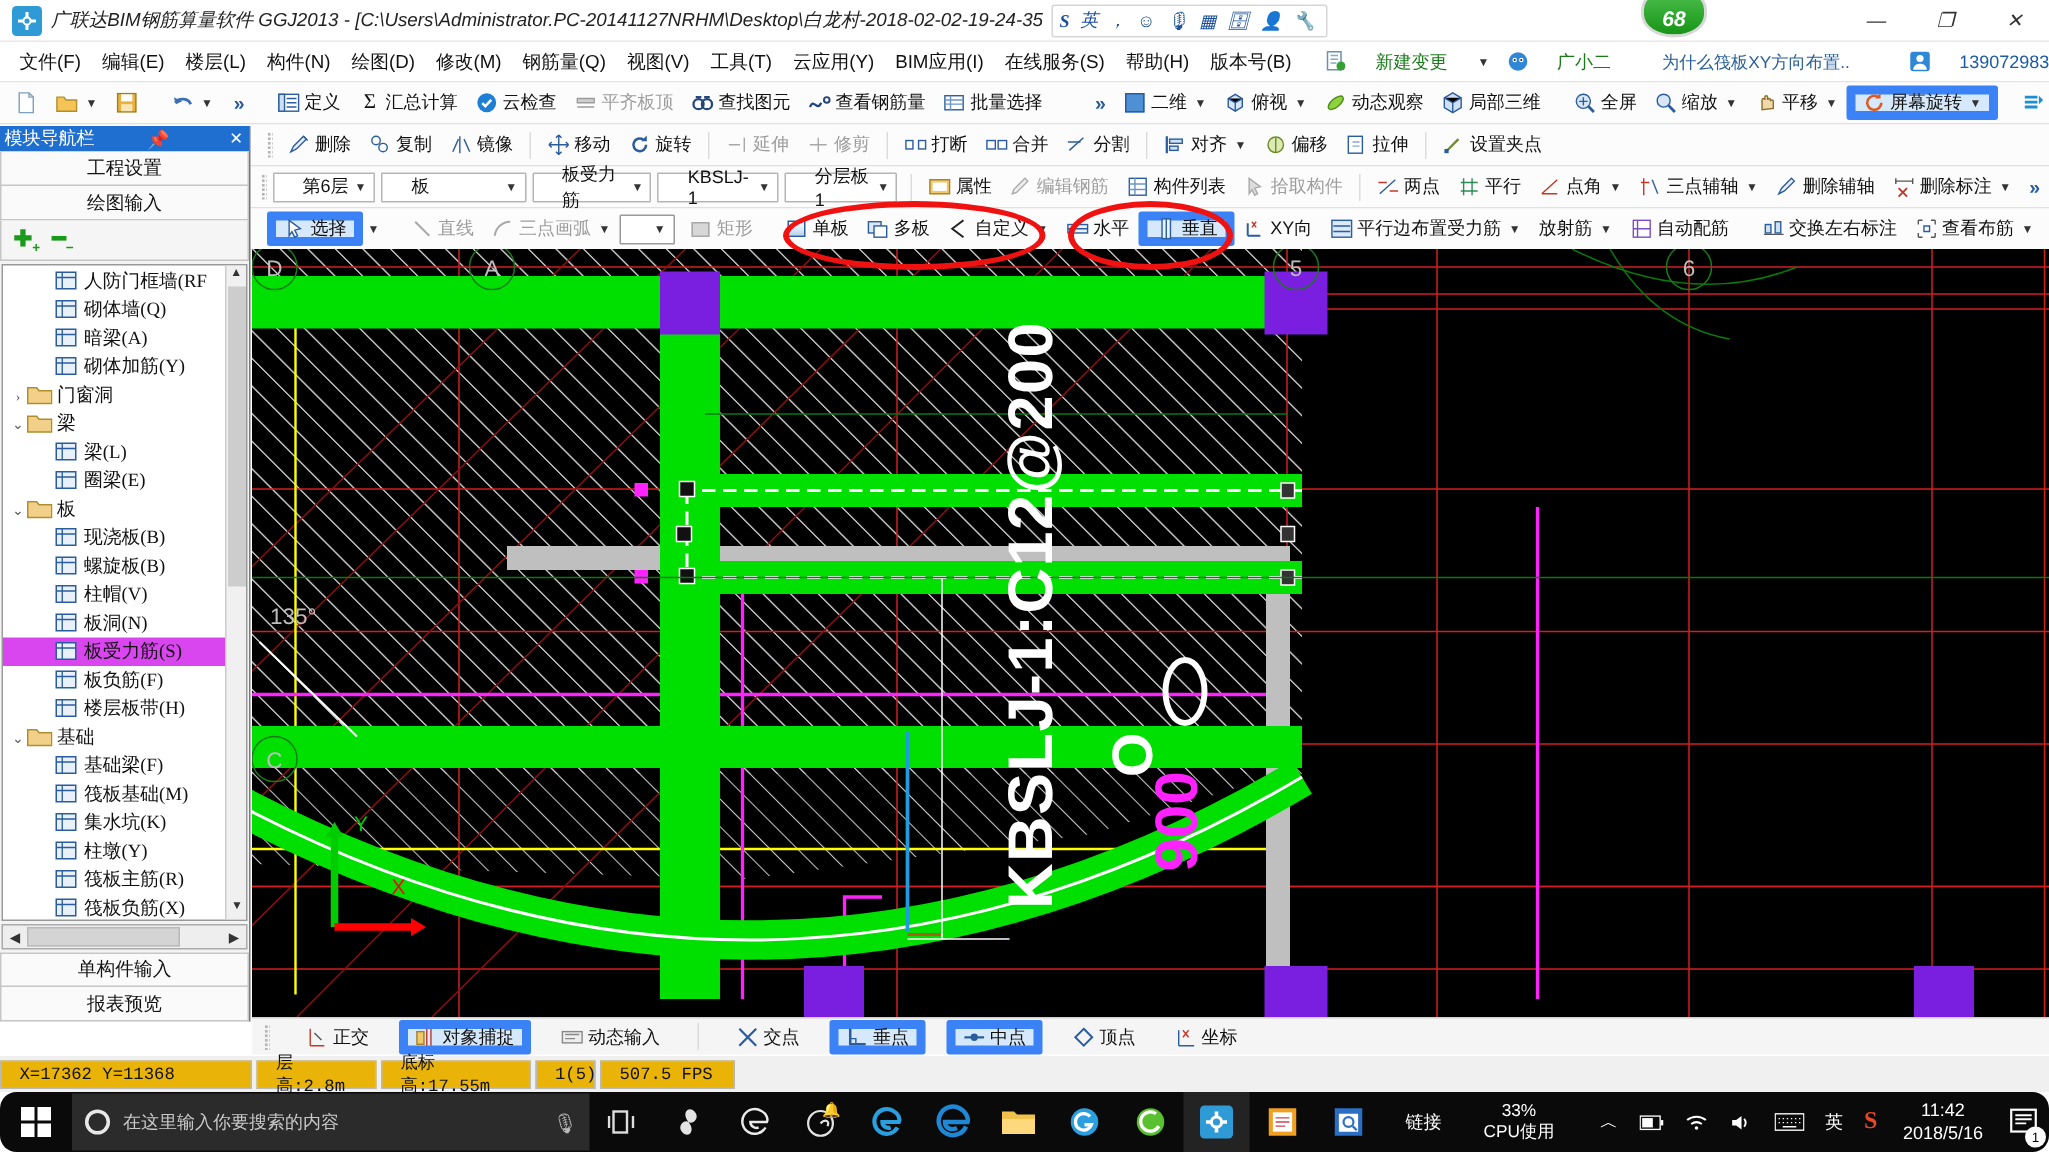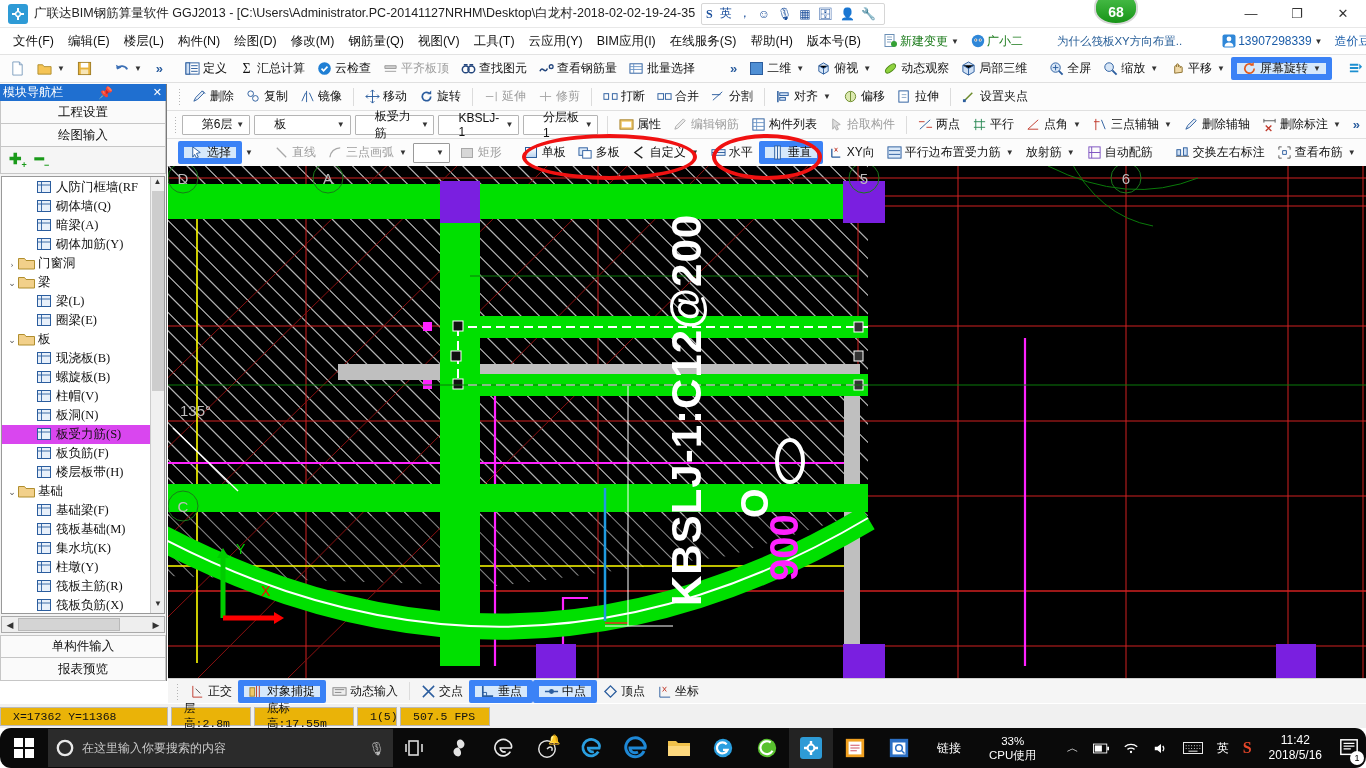--- a/index.html
+++ b/index.html
@@ -4,21 +4,21 @@
 <style>
   * { box-sizing: border-box; margin:0; padding:0; }
   body {
     width:1366px; height:768px; overflow:hidden;
     font-family:"Liberation Sans", sans-serif;
     font-size:12px; background:#fff; position:relative;
   }
   
   .titlebar {
     height:28px; background:#fff; display:flex; align-items:center;
-    border-bottom:1px solid #e8e8e8; position:relative;
+    border-bottom:1px solid #e8e8e8; position:relative;font-style:italic;
   }
   .app-icon {
     width:20px; height:20px; margin:0 6px 0 8px; border-radius:3px;
     background:#2e9bd6; color:#fff; font-size:13px; font-weight:bold;
     display:flex; align-items:center; justify-content:center; flex:none;
   }
   .title-text { font-size:12.5px; color:#222; white-space:nowrap; }
   .ime-bar {
     display:flex; align-items:center; gap:7px; margin-left:6px;
     border:1px solid #d6d6d6; border-radius:2px; padding:1px 7px 1px 4px;
@@ -44,21 +44,21 @@
     padding-bottom:3px;
   }
   
   .menubar {
     height:27px; background:#fff; display:flex; align-items:center;
     padding-left:6px; border-bottom:1px solid #e3e3e3; position:relative;
   }
   .menubar .mi { padding:3px 7px; font-size:12.5px; color:#111; white-space:nowrap; }
   .menu-sep { width:1px; height:17px; background:#d8d8d8; margin:0 5px; }
   .mi-green { color:#1a7a1a; }
-  .chip { display:flex; align-items:center; gap:1px; padding:2px 6px; white-space:nowrap; }
+  .chip { display:flex; align-items:center; gap:18px; padding:2px 6px; white-space:nowrap; }
   .tip-text { color:#2a6099; font-size:11.5px; margin-left:28px; white-space:nowrap;}
   .acct { color:#1a5ca8; font-size:12px; }
   
   .tb {
     height:28px; background:#fcfcfc; display:flex; align-items:center;
     border-bottom:1px solid #e0e0e0; padding-left:4px; position:relative;
   }
   .tbtn {
     display:flex; align-items:center; gap:3px; padding:2px 5px; height:23px;
     white-space:nowrap; font-size:12px; color:#111; border:1px solid transparent;
@@ -127,21 +127,21 @@
   .hscroll .thumb { height:13px; background:#d4d4d4; border:1px solid #b9b9b9; }
   
   .canvas {
     position:absolute; left:168px; top:166px; width:1198px; height:512px;
     background:#000; overflow:hidden;
   }
   
   .snapbar {
     position:absolute; left:168px; top:678px; width:1198px; height:25px;
     background:#f5f5f5; border-top:1px solid #d0d0d0;
-    display:flex; align-items:center; padding-left:6px;
+    display:flex; align-items:center; padding-left:6px;gap:14px;
   }
   
   .statusbar {
     position:absolute; left:0; top:704px; width:1366px; height:24px;
     background:#f0f0f0; display:flex; align-items:center;
     font-family:"Liberation Mono", monospace; font-size:11.5px; color:#111;
   }
   .sb-cell {
     height:19px; border:1px solid #b9b9b9; background:#eab308;
     display:flex; align-items:center; padding:0 12px; margin-right:3px;

